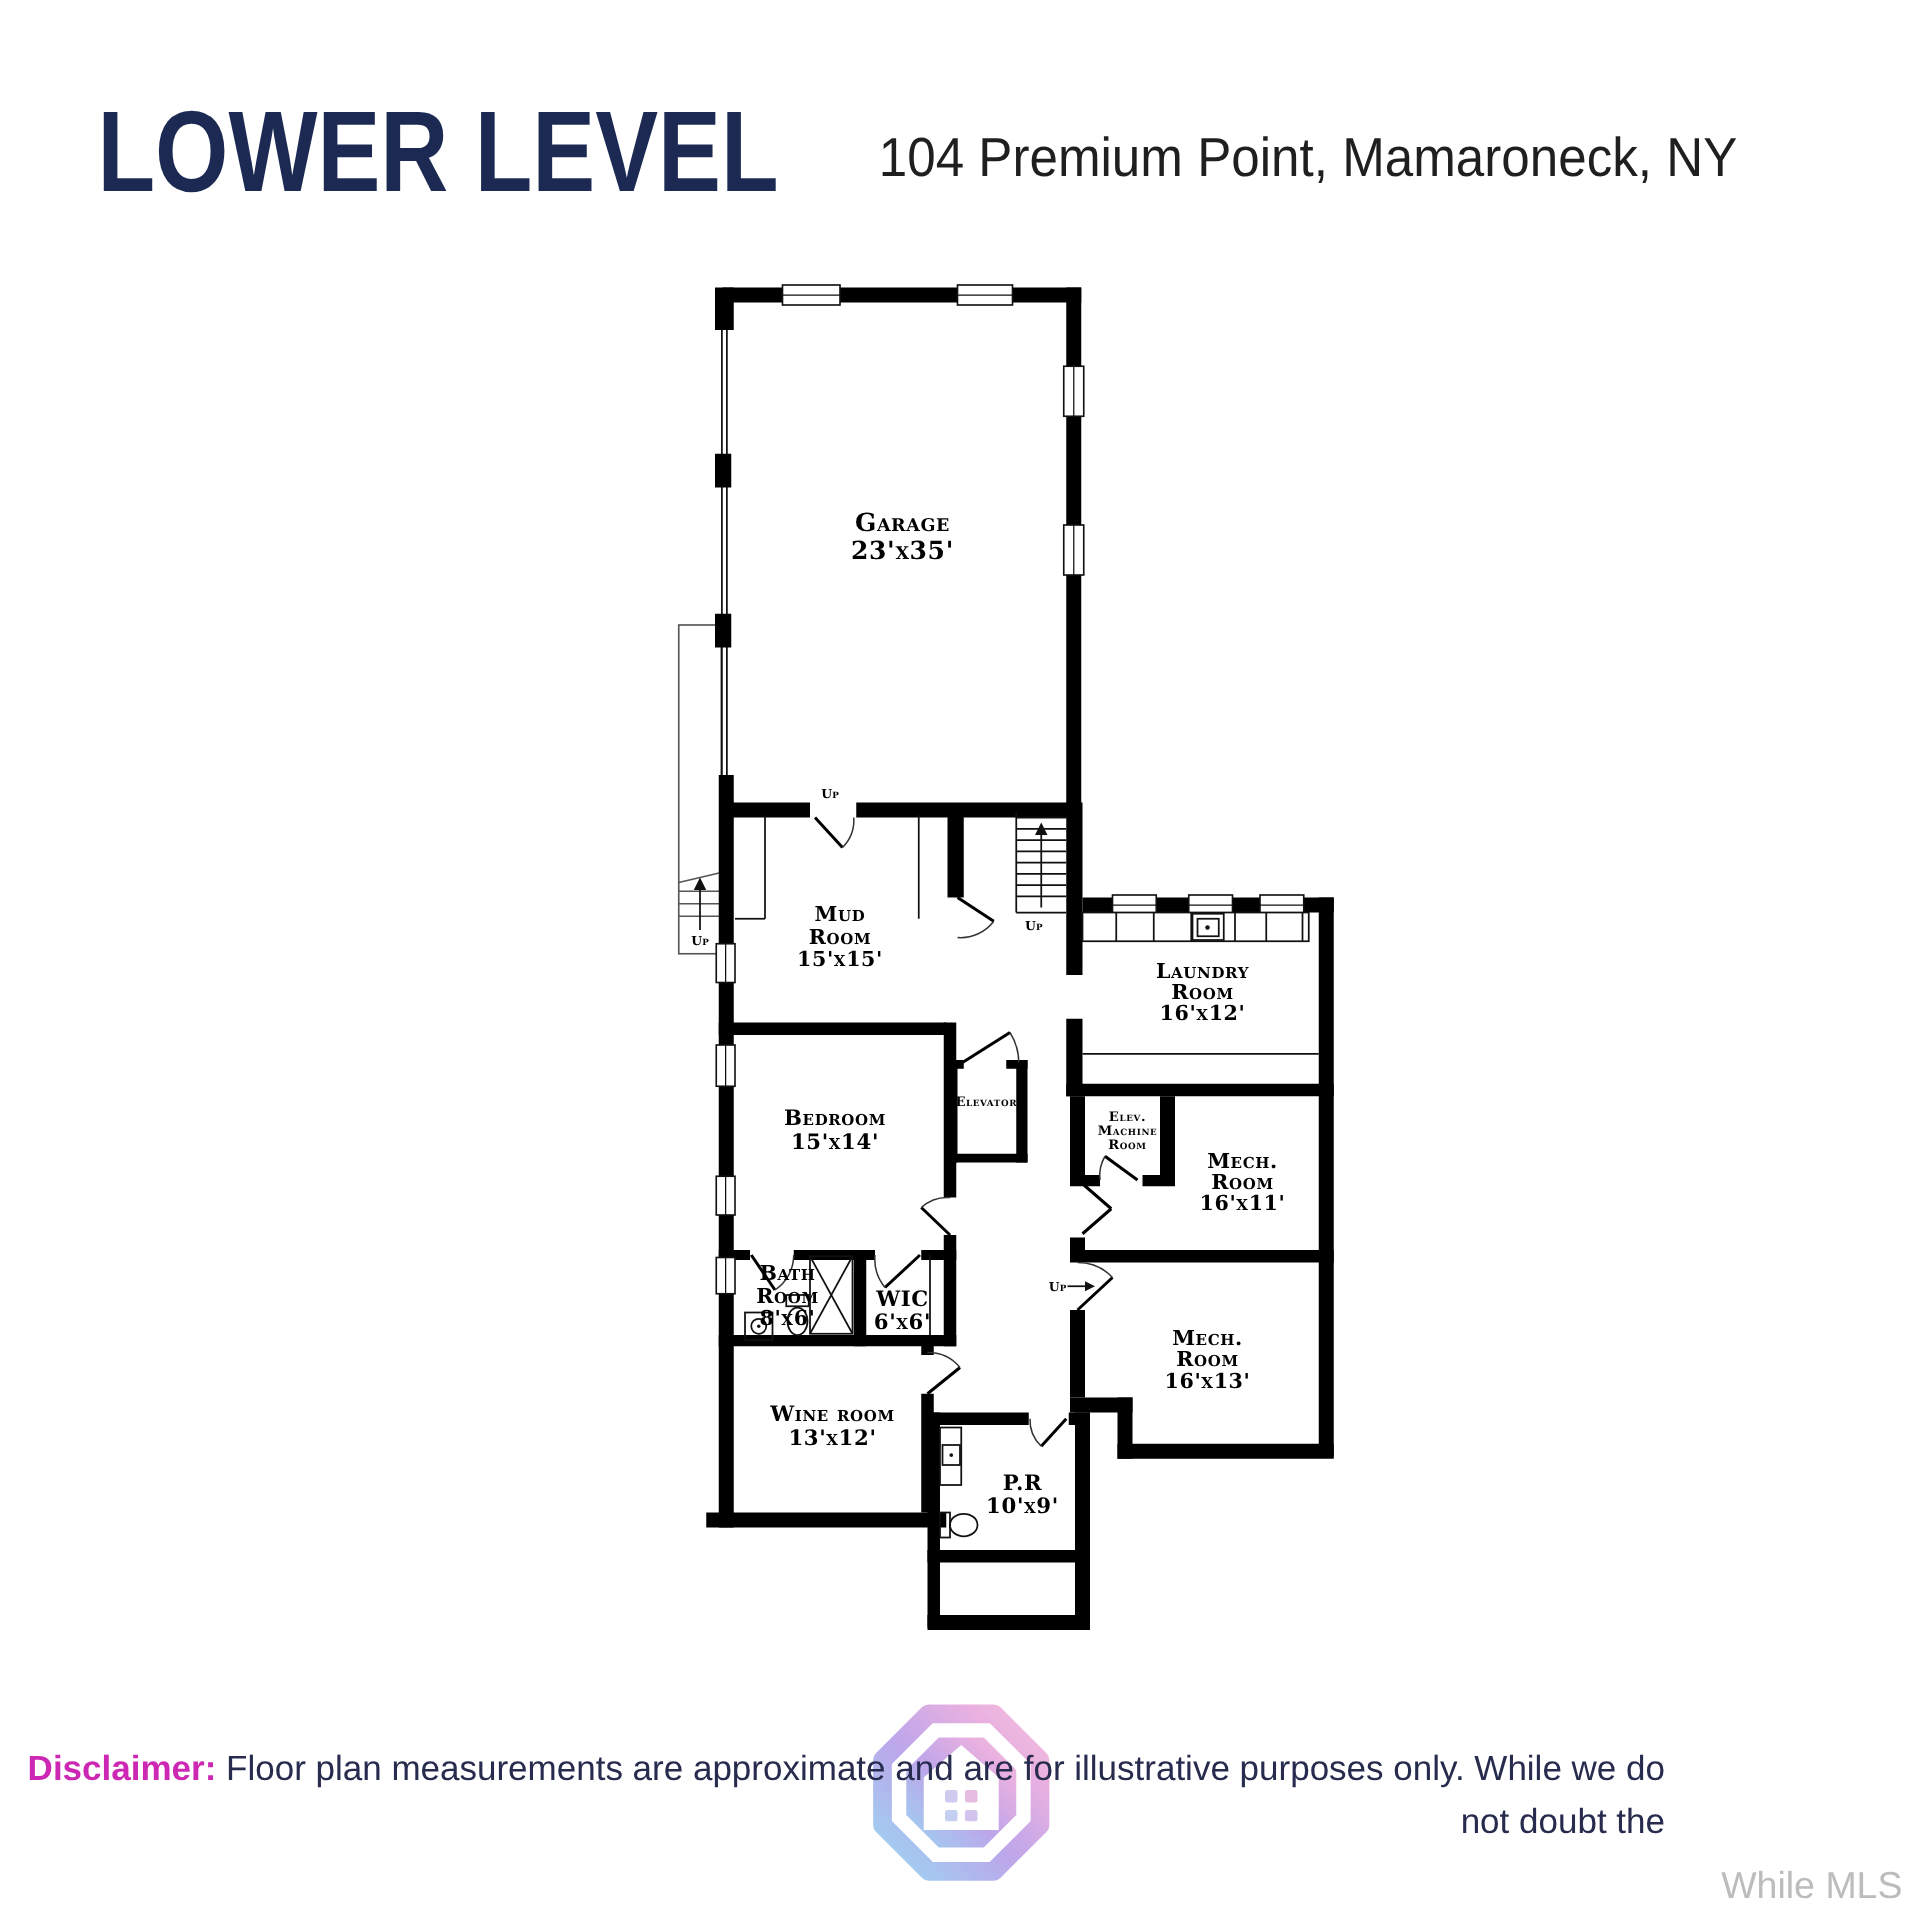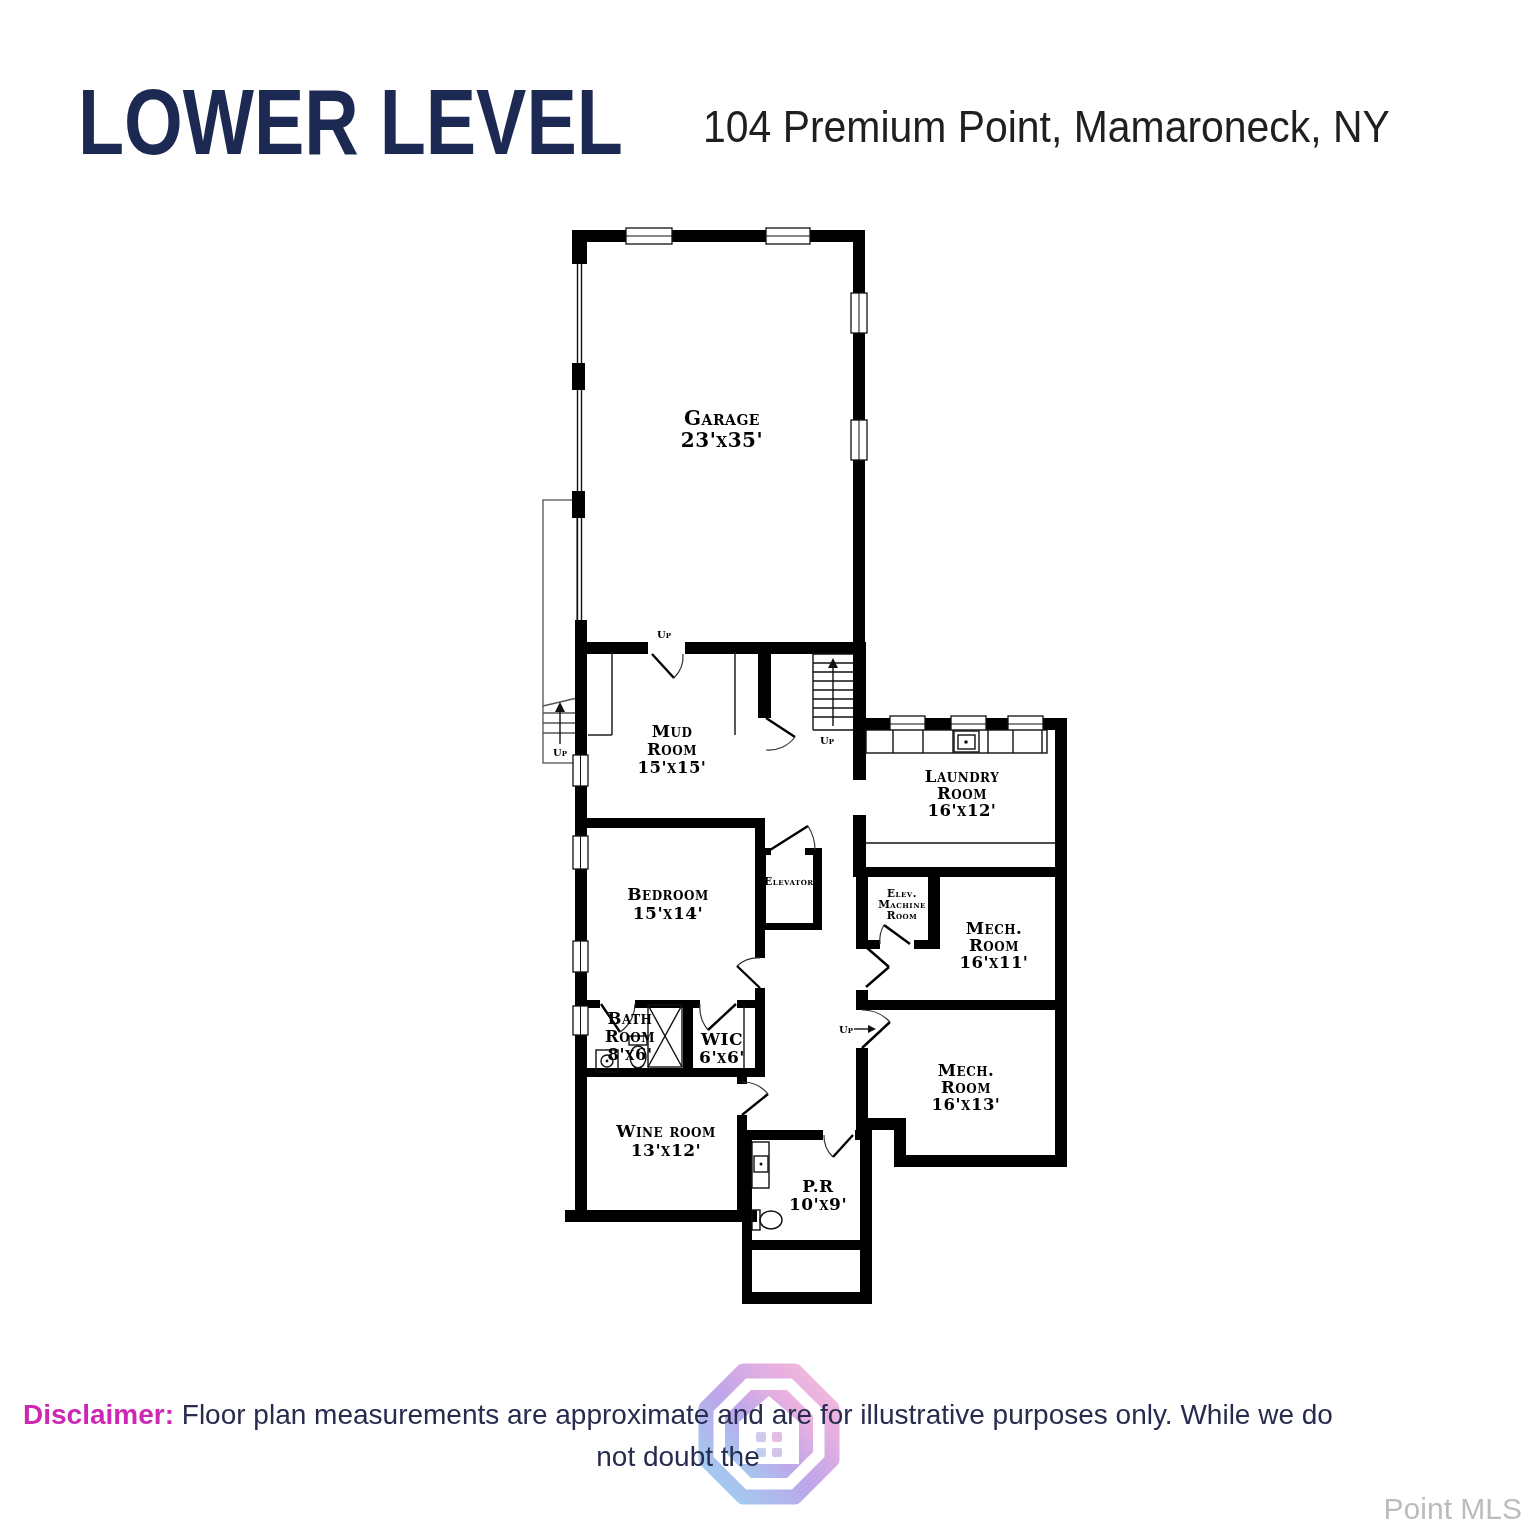--- a/index.html
+++ b/index.html
@@ -23,22 +23,22 @@
   .ext{stroke:#555;stroke-width:1.3;fill:none;}
   .leaf{stroke:#000;stroke-width:2.4;fill:none;}
   .arc{stroke:#333;stroke-width:1.2;fill:none;}
   .rl{font-family:"DejaVu Serif",serif;font-weight:bold;font-variant:small-caps;
       fill:#000;text-anchor:middle;letter-spacing:.5px;}
   .s20{font-size:20px;} .s17{font-size:17px;} .s16{font-size:16.5px;}
   .s10{font-size:10.5px;}
   .up{font-family:"DejaVu Serif",serif;font-weight:bold;font-variant:small-caps;
       font-size:10px;fill:#000;text-anchor:middle;}
   #watermark{position:absolute;left:695px;top:1360px;opacity:.88;}
-  #disclaimer{position:absolute;left:0;top:1394px;width:1332px;text-align:center;
-              font-size:28px;line-height:1.5;color:var(--text_navy);margin-left:12px;}
+  #disclaimer{position:absolute;left:0;top:1394px;width:1332px;text-align:right;
+              font-size:28px;line-height:1.5;color:var(--text_navy);}
   #disclaimer .lbl{color:var(--accent_pink);font-weight:700;}
   #brand{position:absolute;right:14px;top:1492px;font-size:30px;color:var(--brand_gray);}
 </style>
 </head>
 <body>
 
 <div id="page">
 
   <div id="title">LOWER LEVEL</div>
   <div id="address">104 Premium Point, Mamaroneck, NY</div>
@@ -295,14 +295,14 @@
     <rect x="61" y="72" width="10" height="10" rx="2" fill="#c9c3ee"></rect>
     <rect x="77" y="72" width="10" height="10" rx="2" fill="#e3b3e0"></rect>
     <rect x="61" y="88" width="10" height="9" rx="2" fill="#bcc9f0"></rect>
     <rect x="77" y="88" width="10" height="9" rx="2" fill="#cdbdEC"></rect>
   </svg>
 
   <div id="disclaimer">
     <div><span class="lbl">Disclaimer:</span> <span>Floor plan measurements are approximate and are for illustrative purposes only. While we do not doubt the</span></div>
   </div>
 
-  <div id="brand">Point MLS</div>
+  <div id="brand">While MLS</div>
 </div>
 
 </body></html>

